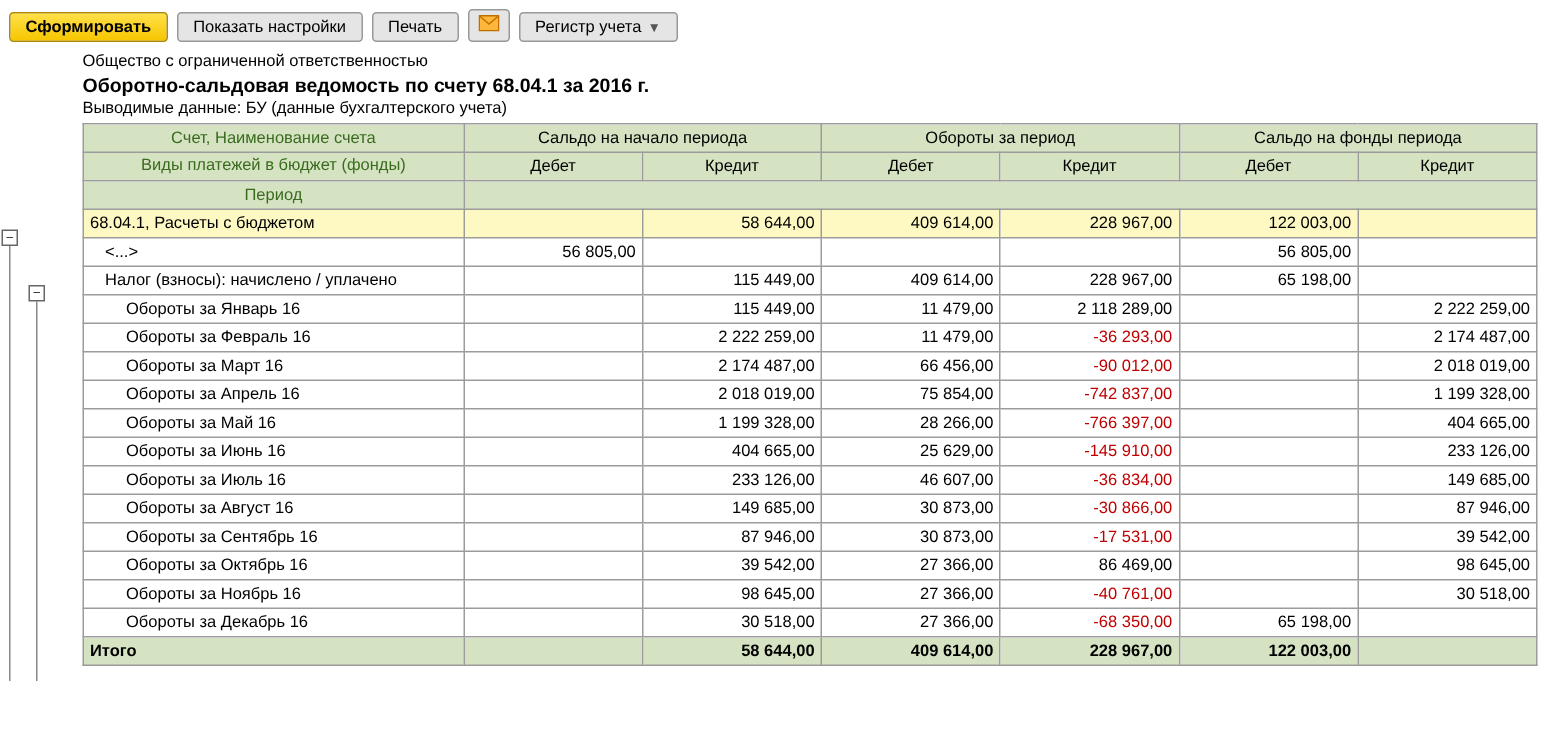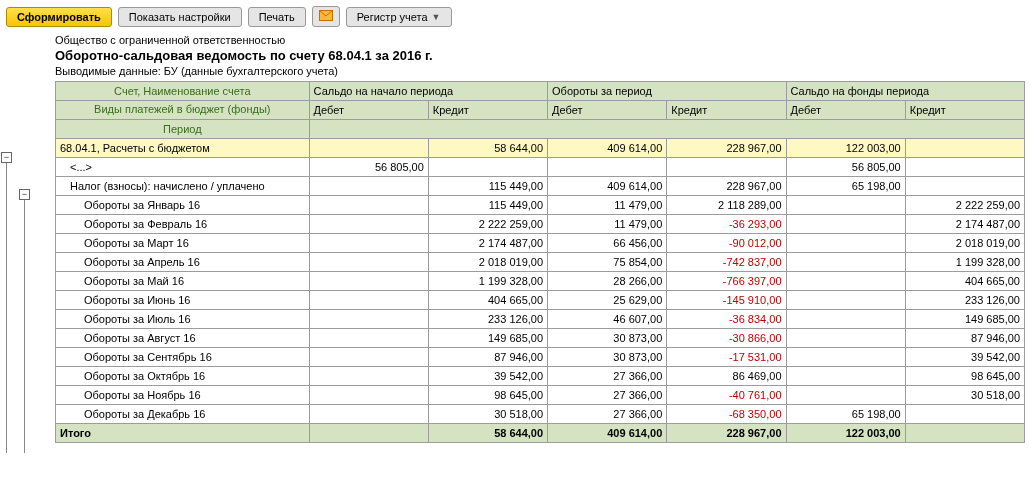--- a/index.html
+++ b/index.html
@@ -8,21 +8,21 @@
 .btn-primary{background:linear-gradient(#ffe04a,#f7c600);border:1px solid #b08b00;font-weight:bold}
 .btn-mail{padding:3px 6px}
 .btn-mail svg{width:14px;height:11px}
 .chev{font-size:9px;color:#555}
 .report{padding:0 10px 10px 55px;position:relative}
 .org{font-size:11px;margin-top:1px}
 .title{font-size:13px;font-weight:bold;margin:2px 0 2px}
 .sub{font-size:11px;margin-bottom:4px}
 table{border-collapse:collapse;width:970px;table-layout:fixed}
 th,td{border:1px solid #9c9c9c;padding:1px 4px;font-size:11px;height:16px;line-height:14px;white-space:nowrap;overflow:hidden}
-th{background:#d5e3c3;font-weight:normal;text-align:left}
+th{background:#d5e3c3;font-weight:normal;text-align:center}
 .hdr-acc{text-align:center;color:#3a6b1e;width:234px}
 .grp{background:#d5e3c3}
 .num{text-align:right}
 .neg{color:#c00000}
 .row-main td{background:#fef9c3}
 .row-total td{background:#d5e3c3;font-weight:bold}
 .indent1{padding-left:14px}
 .indent2{padding-left:28px}
 .tree{position:absolute;left:0;top:0}
 .tree-box{position:absolute;width:9px;height:9px;border:1px solid #666;background:#fff;font-size:9px;line-height:9px;text-align:center;cursor:pointer;color:#333}

